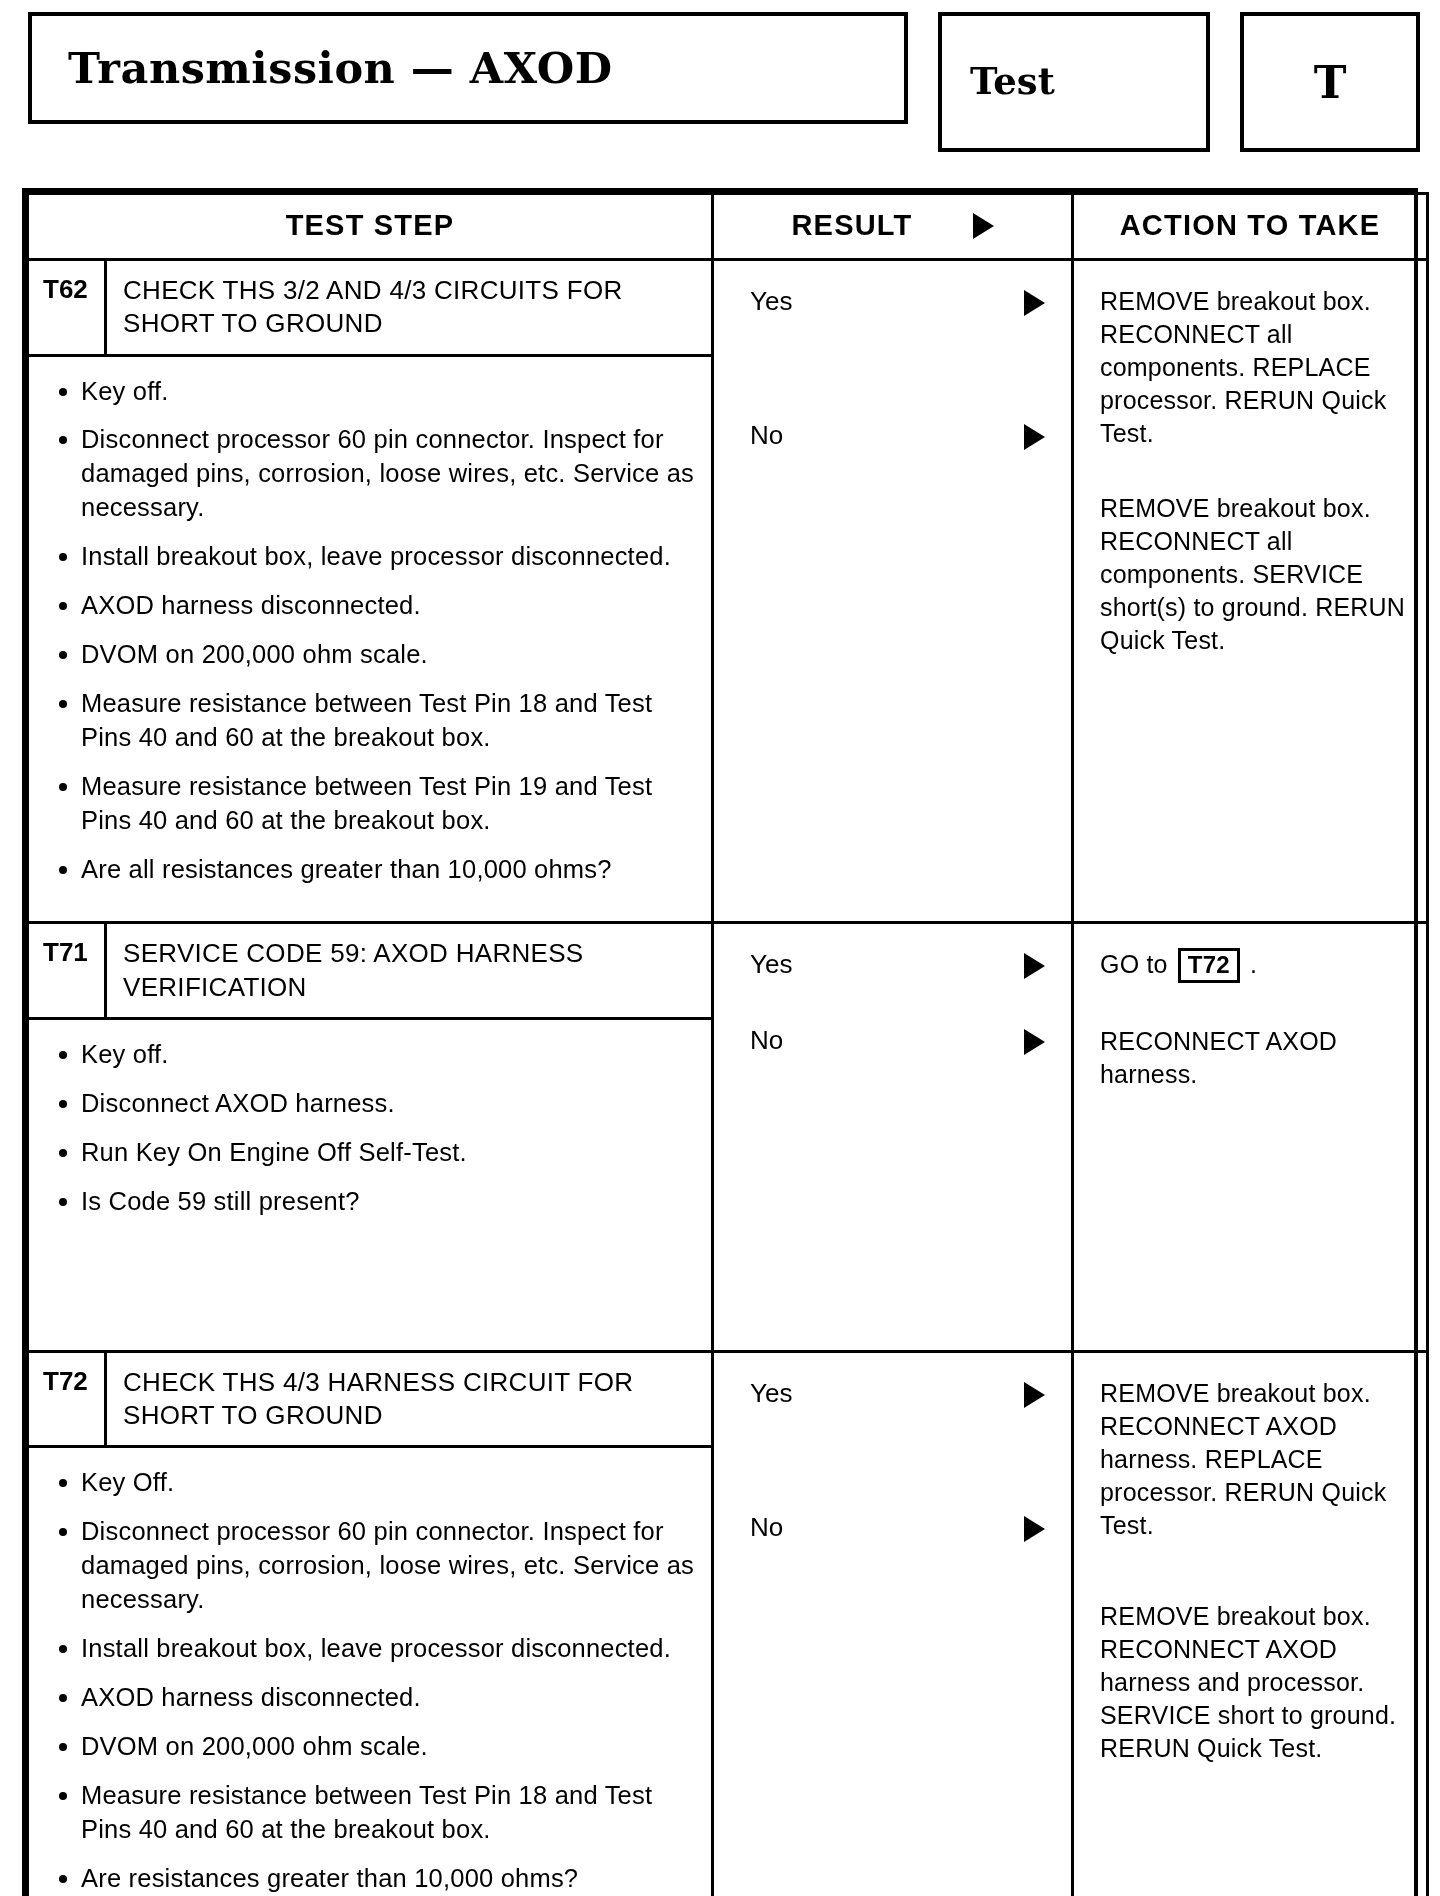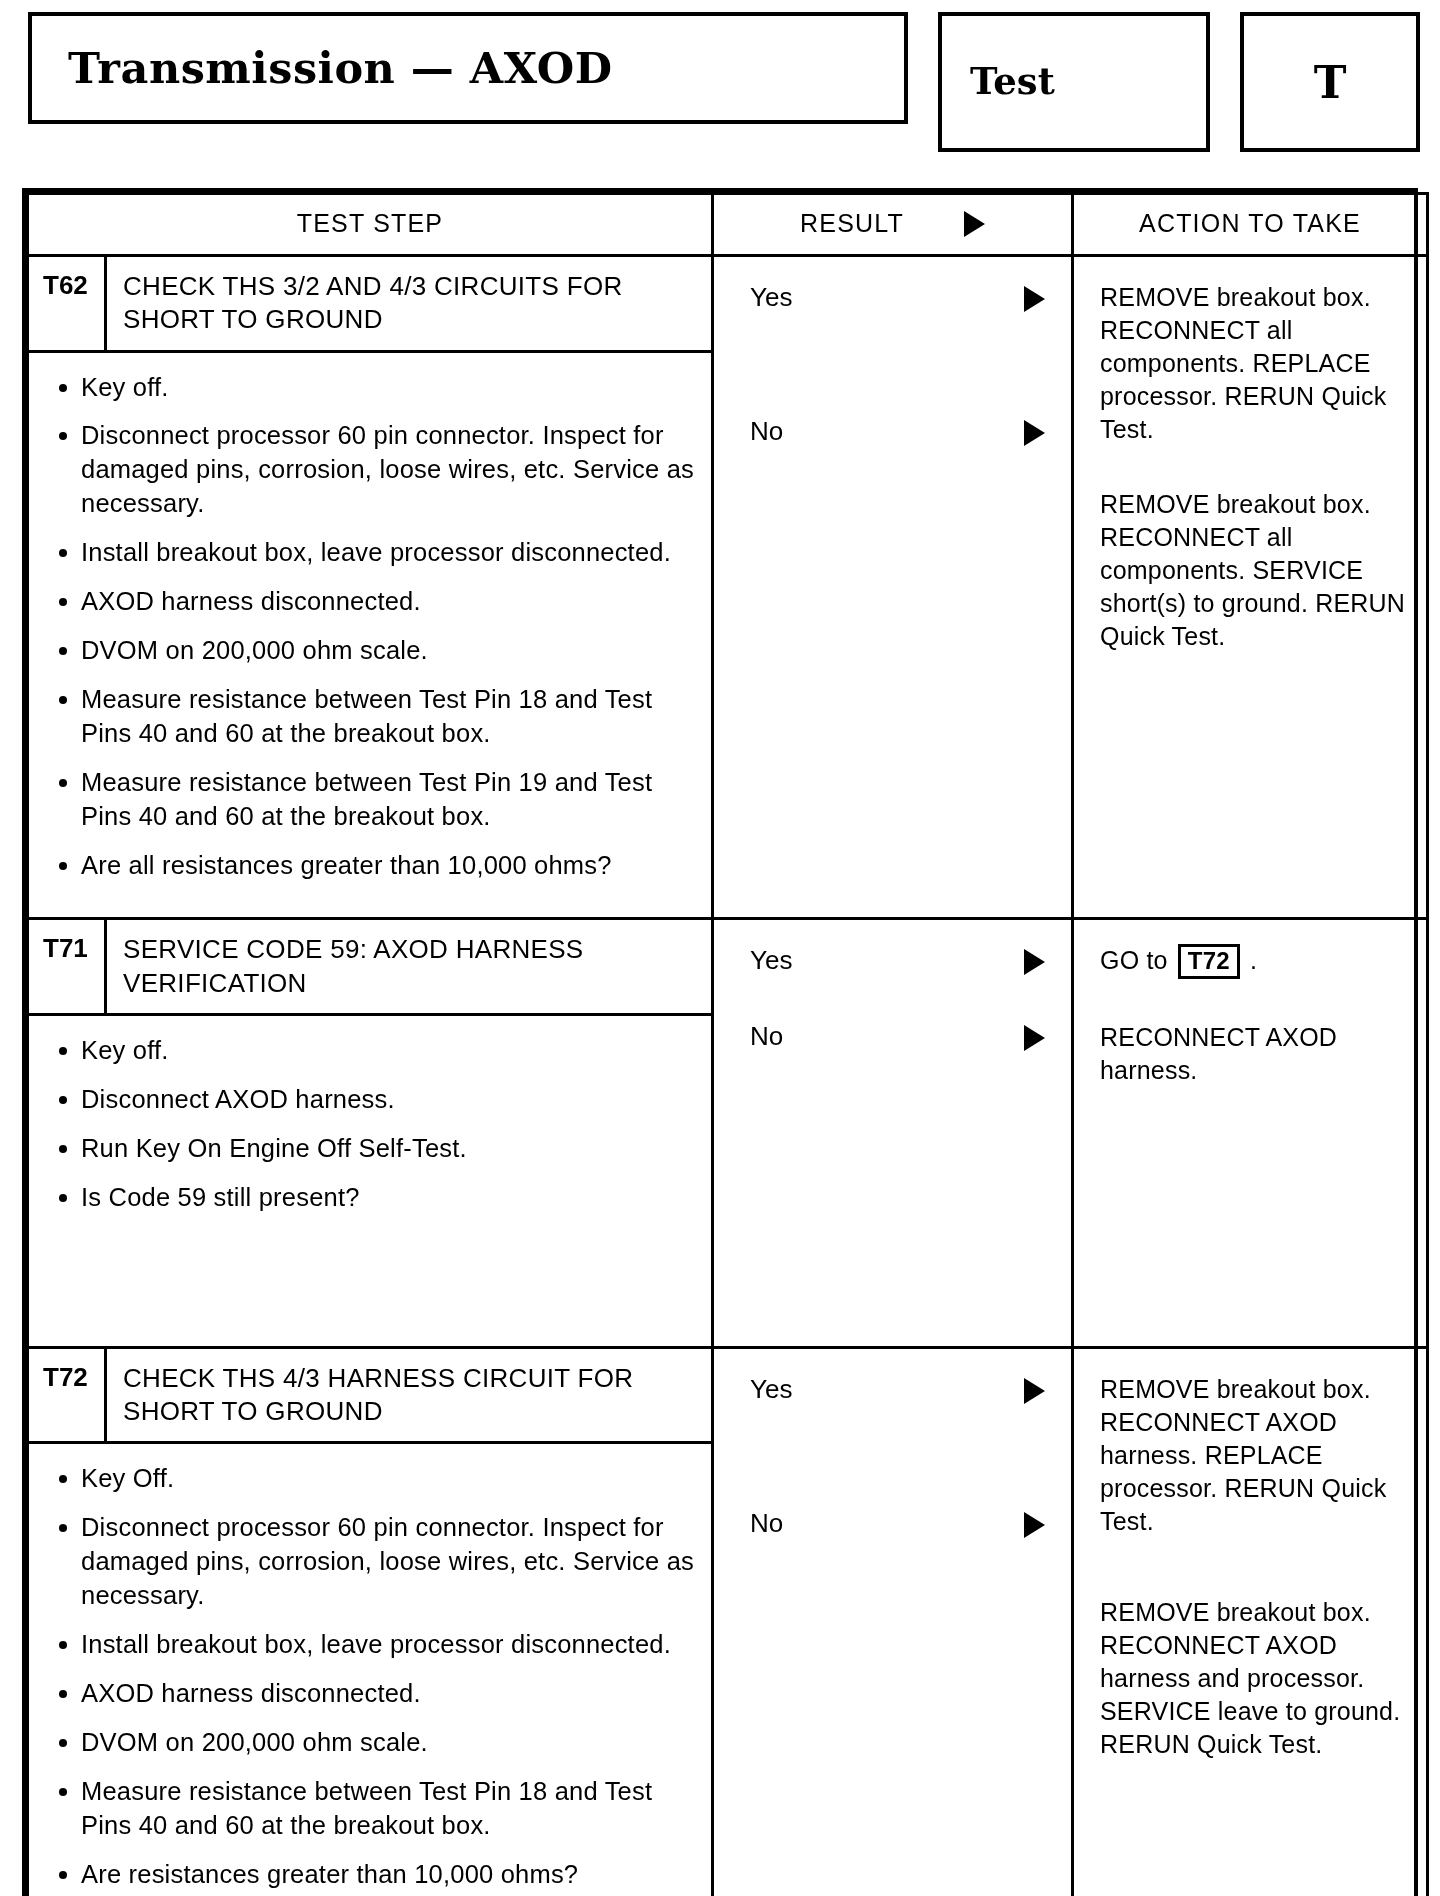--- a/index.html
+++ b/index.html
@@ -91,22 +91,22 @@
   table.pt col.c-res   { width: 360px; }
   table.pt col.c-act   { width: 355px; }
 
   table.pt th, table.pt td {
     border: 3px solid #000;
     vertical-align: top;
     padding: 0;
   }
   table.pt th {
     text-align: center;
-    font-size: 25px;
-    font-weight: normal;
+    font-size: 29px;
+    font-weight: bold;
     letter-spacing: 1.2px;
     padding: 14px 0 16px 0;
     vertical-align: middle;
   }
   .th-res {
     display: flex;
     align-items: center;
     justify-content: center;
     gap: 60px;
   }
@@ -346,21 +346,21 @@
               <div class="res-item">
                 <span class="label">No</span>
                 <span class="arrow tri"></span>
               </div>
             </div>
           </td>
           <td rowspan="2" class="act-cell">
             <div class="act-list">
               <div class="act-block">REMOVE breakout box. RECONNECT AXOD harness. REPLACE processor. RERUN Quick Test.</div>
               <div class="spacer-md"></div>
-              <div class="act-block">REMOVE breakout box. RECONNECT AXOD harness and processor. SERVICE leave to ground. RERUN Quick Test.</div>
+              <div class="act-block">REMOVE breakout box. RECONNECT AXOD harness and processor. SERVICE short to ground. RERUN Quick Test.</div>
             </div>
           </td>
         </tr>
         <tr>
           <td>
             <ul class="bullets">
               <li>Key Off.</li>
               <li>Disconnect processor 60 pin connector. Inspect for damaged pins, corrosion, loose wires, etc. Service as necessary.</li>
               <li>Install breakout box, leave processor disconnected.</li>
               <li>AXOD harness disconnected.</li>

